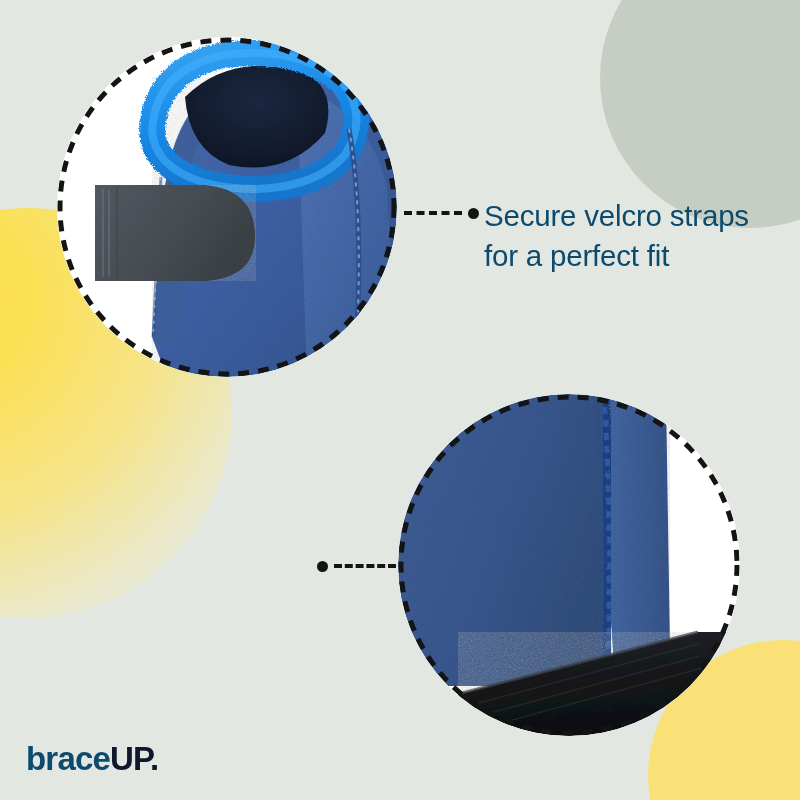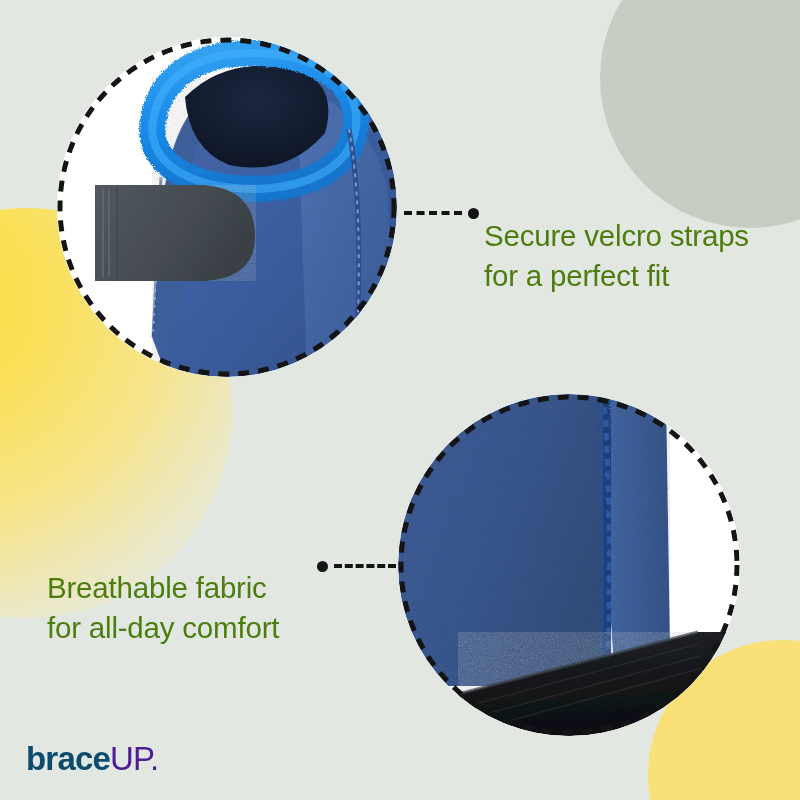--- a/index.html
+++ b/index.html
@@ -125,27 +125,26 @@
   #connector-bottom {
     left: 317px;
     top: 559px;
     width: 84px;
   }
   #connector-bottom .dashes { width: 62px; margin-left: 6px; }
 
   
   .callout {
     position: absolute;
-    color: #4d7c0f;
+    color: #0c4a6e;
     font-size: 29.5px;
     line-height: 1.34;
     letter-spacing: -0.2px;
     font-weight: 500;
     white-space: pre-line;
-    margin-top: 20px;
   }
   #callout-1 {
     left: 484px;
     top: 196px;
     width: 300px;
   }
   #callout-2 {
     left: 47px;
     top: 548px;
     width: 300px;
@@ -160,22 +159,22 @@
     font-size: 33px;
     letter-spacing: -0.8px;
     line-height: 1;
     white-space: nowrap;
   }
   #logo .logo-brace {
     color: #0c4a6e;
     font-weight: 700;
   }
   #logo .logo-up {
-    color: #4c1d95;
-    font-weight: 400;
+    color: #0f172a;
+    font-weight: 700;
     text-align: center;
   }
 </style>
 </head>
 <body>
 
 <div id="canvas">
 
   <div class="blob" id="blob-sage"></div>
   <div class="blob" id="blob-yellow-left"></div>
@@ -346,20 +345,18 @@
   </div>
 
   <div class="connector" id="connector-bottom">
     <div class="dot"></div>
     <div class="dashes"></div>
   </div>
 
   <div class="callout" id="callout-1">Secure velcro straps
 for a perfect fit</div>
 
-  <div class="callout" id="callout-2">Breathable fabric
-for all-day comfort</div>
 
   <div id="logo">
     <span class="logo-brace">brace</span><span class="logo-up">UP.</span>
   </div>
 
 </div>
 
 </body></html>

